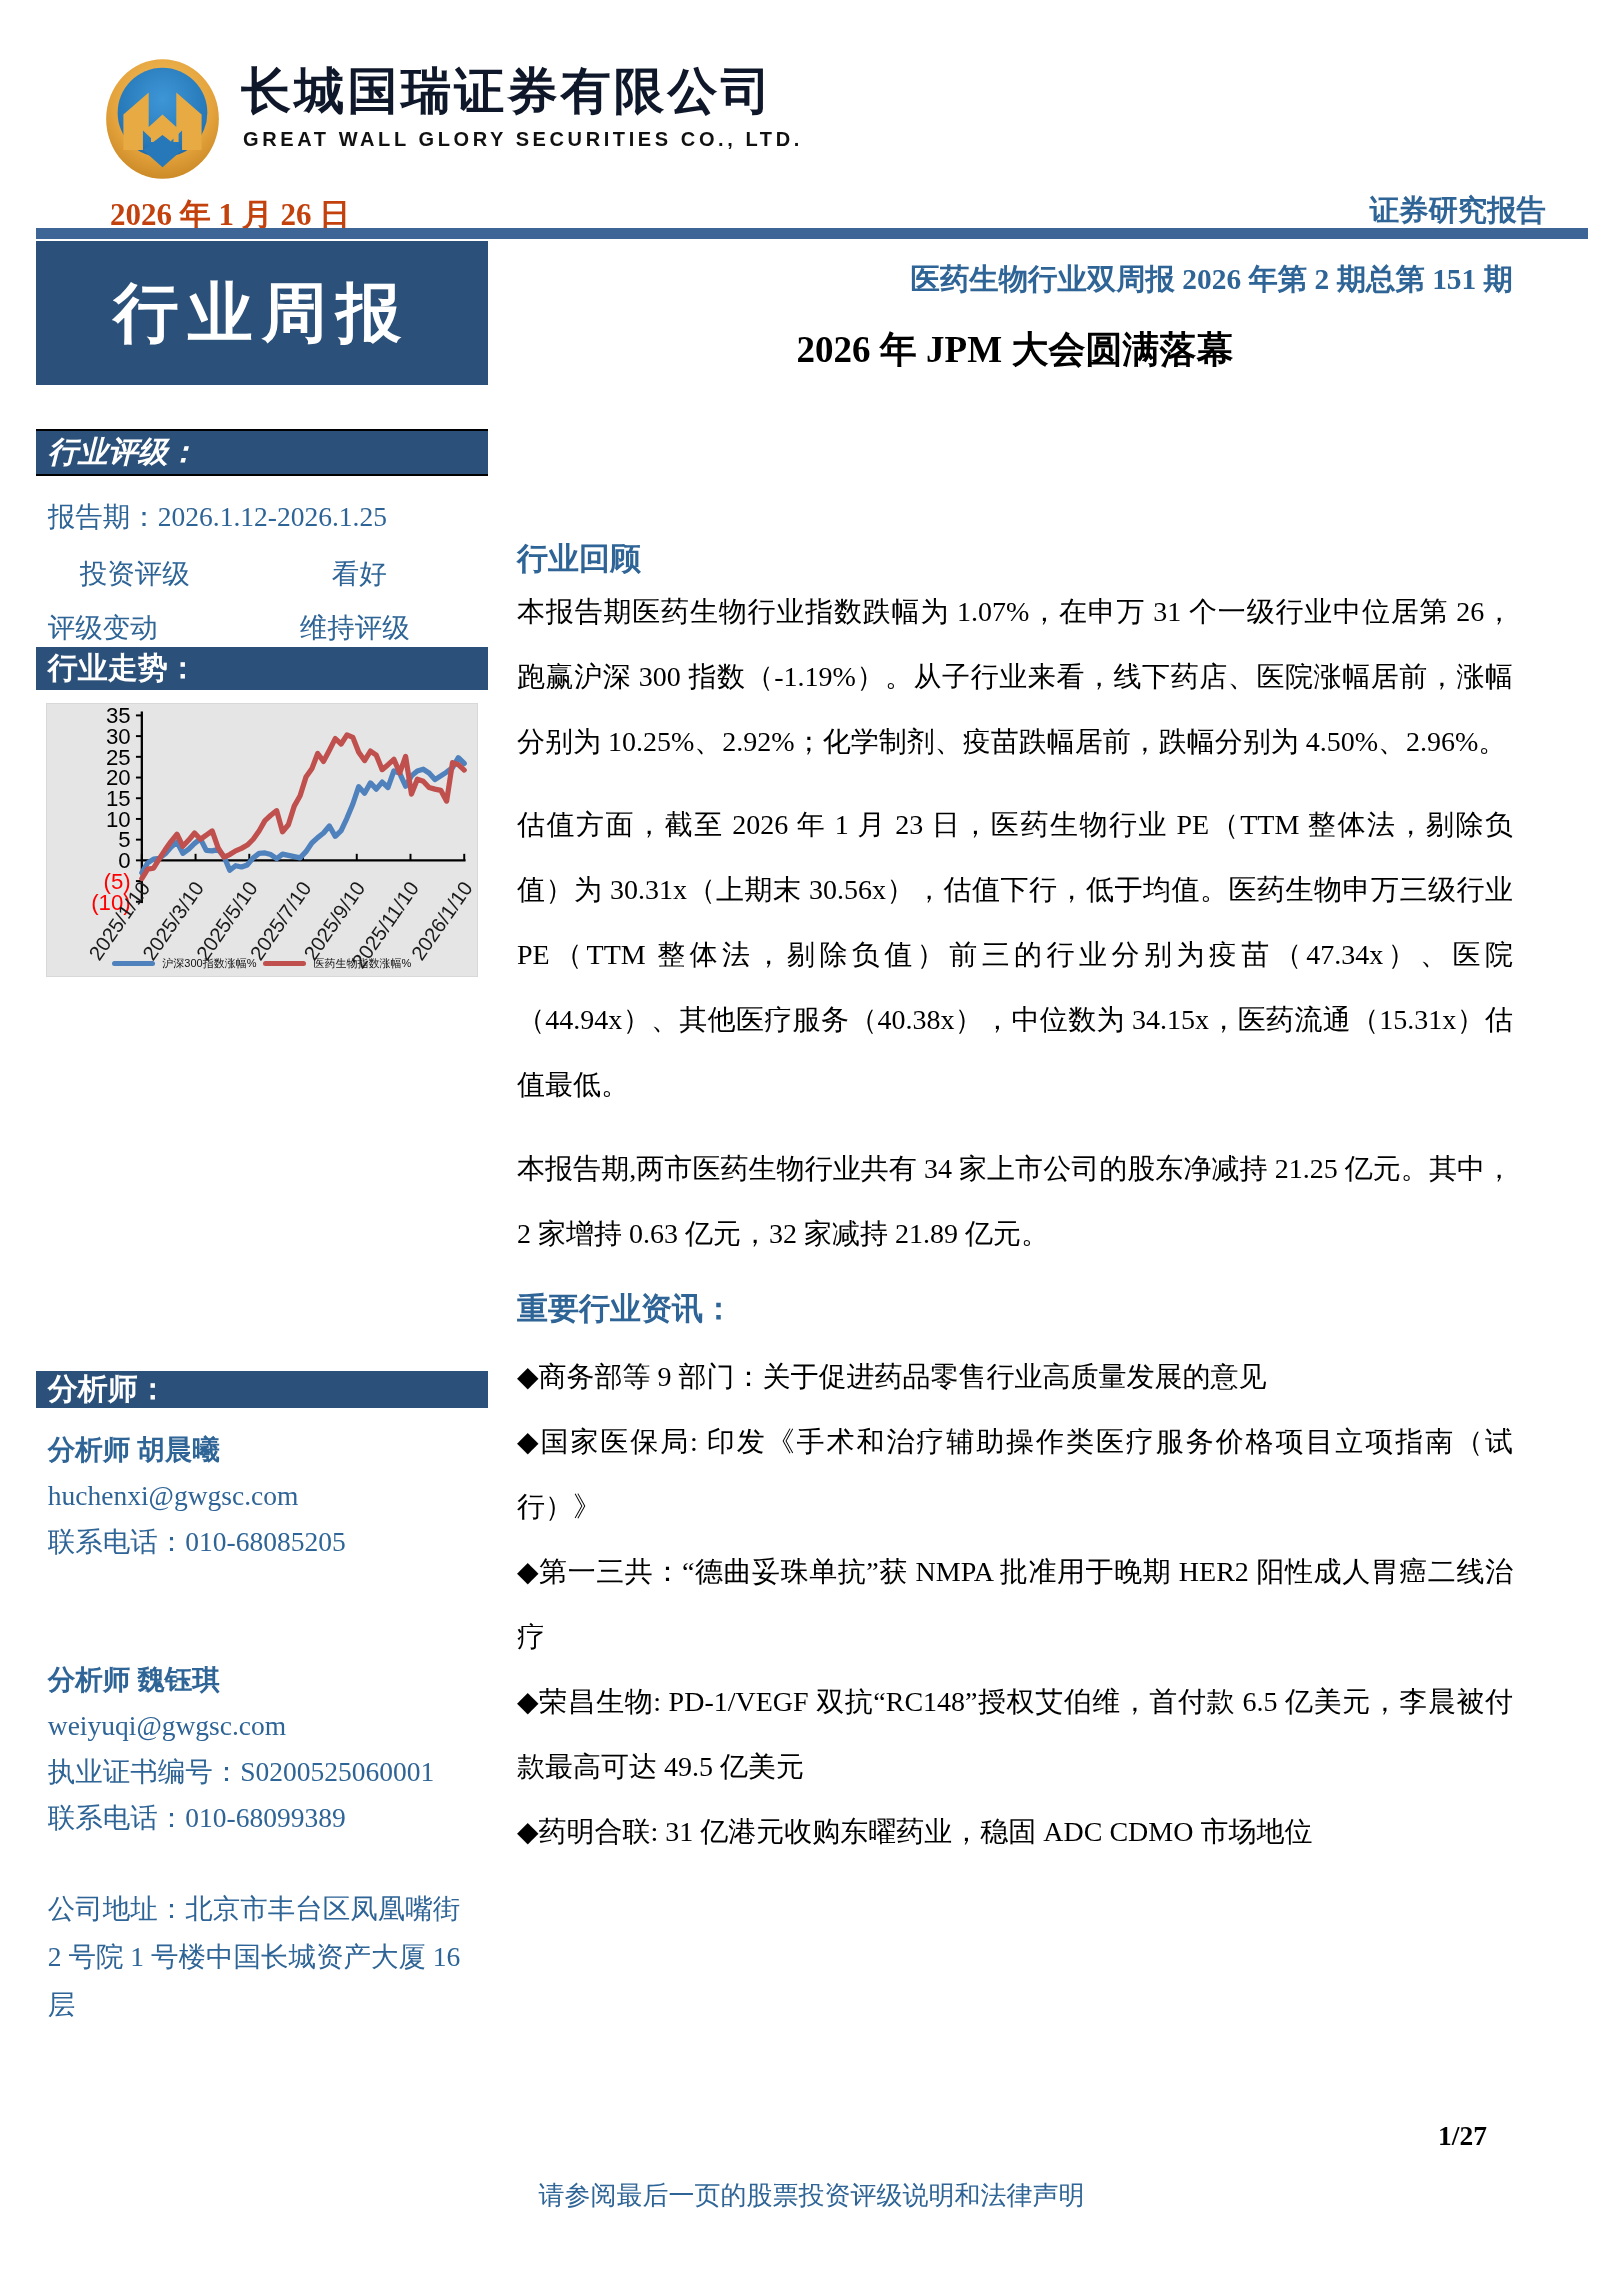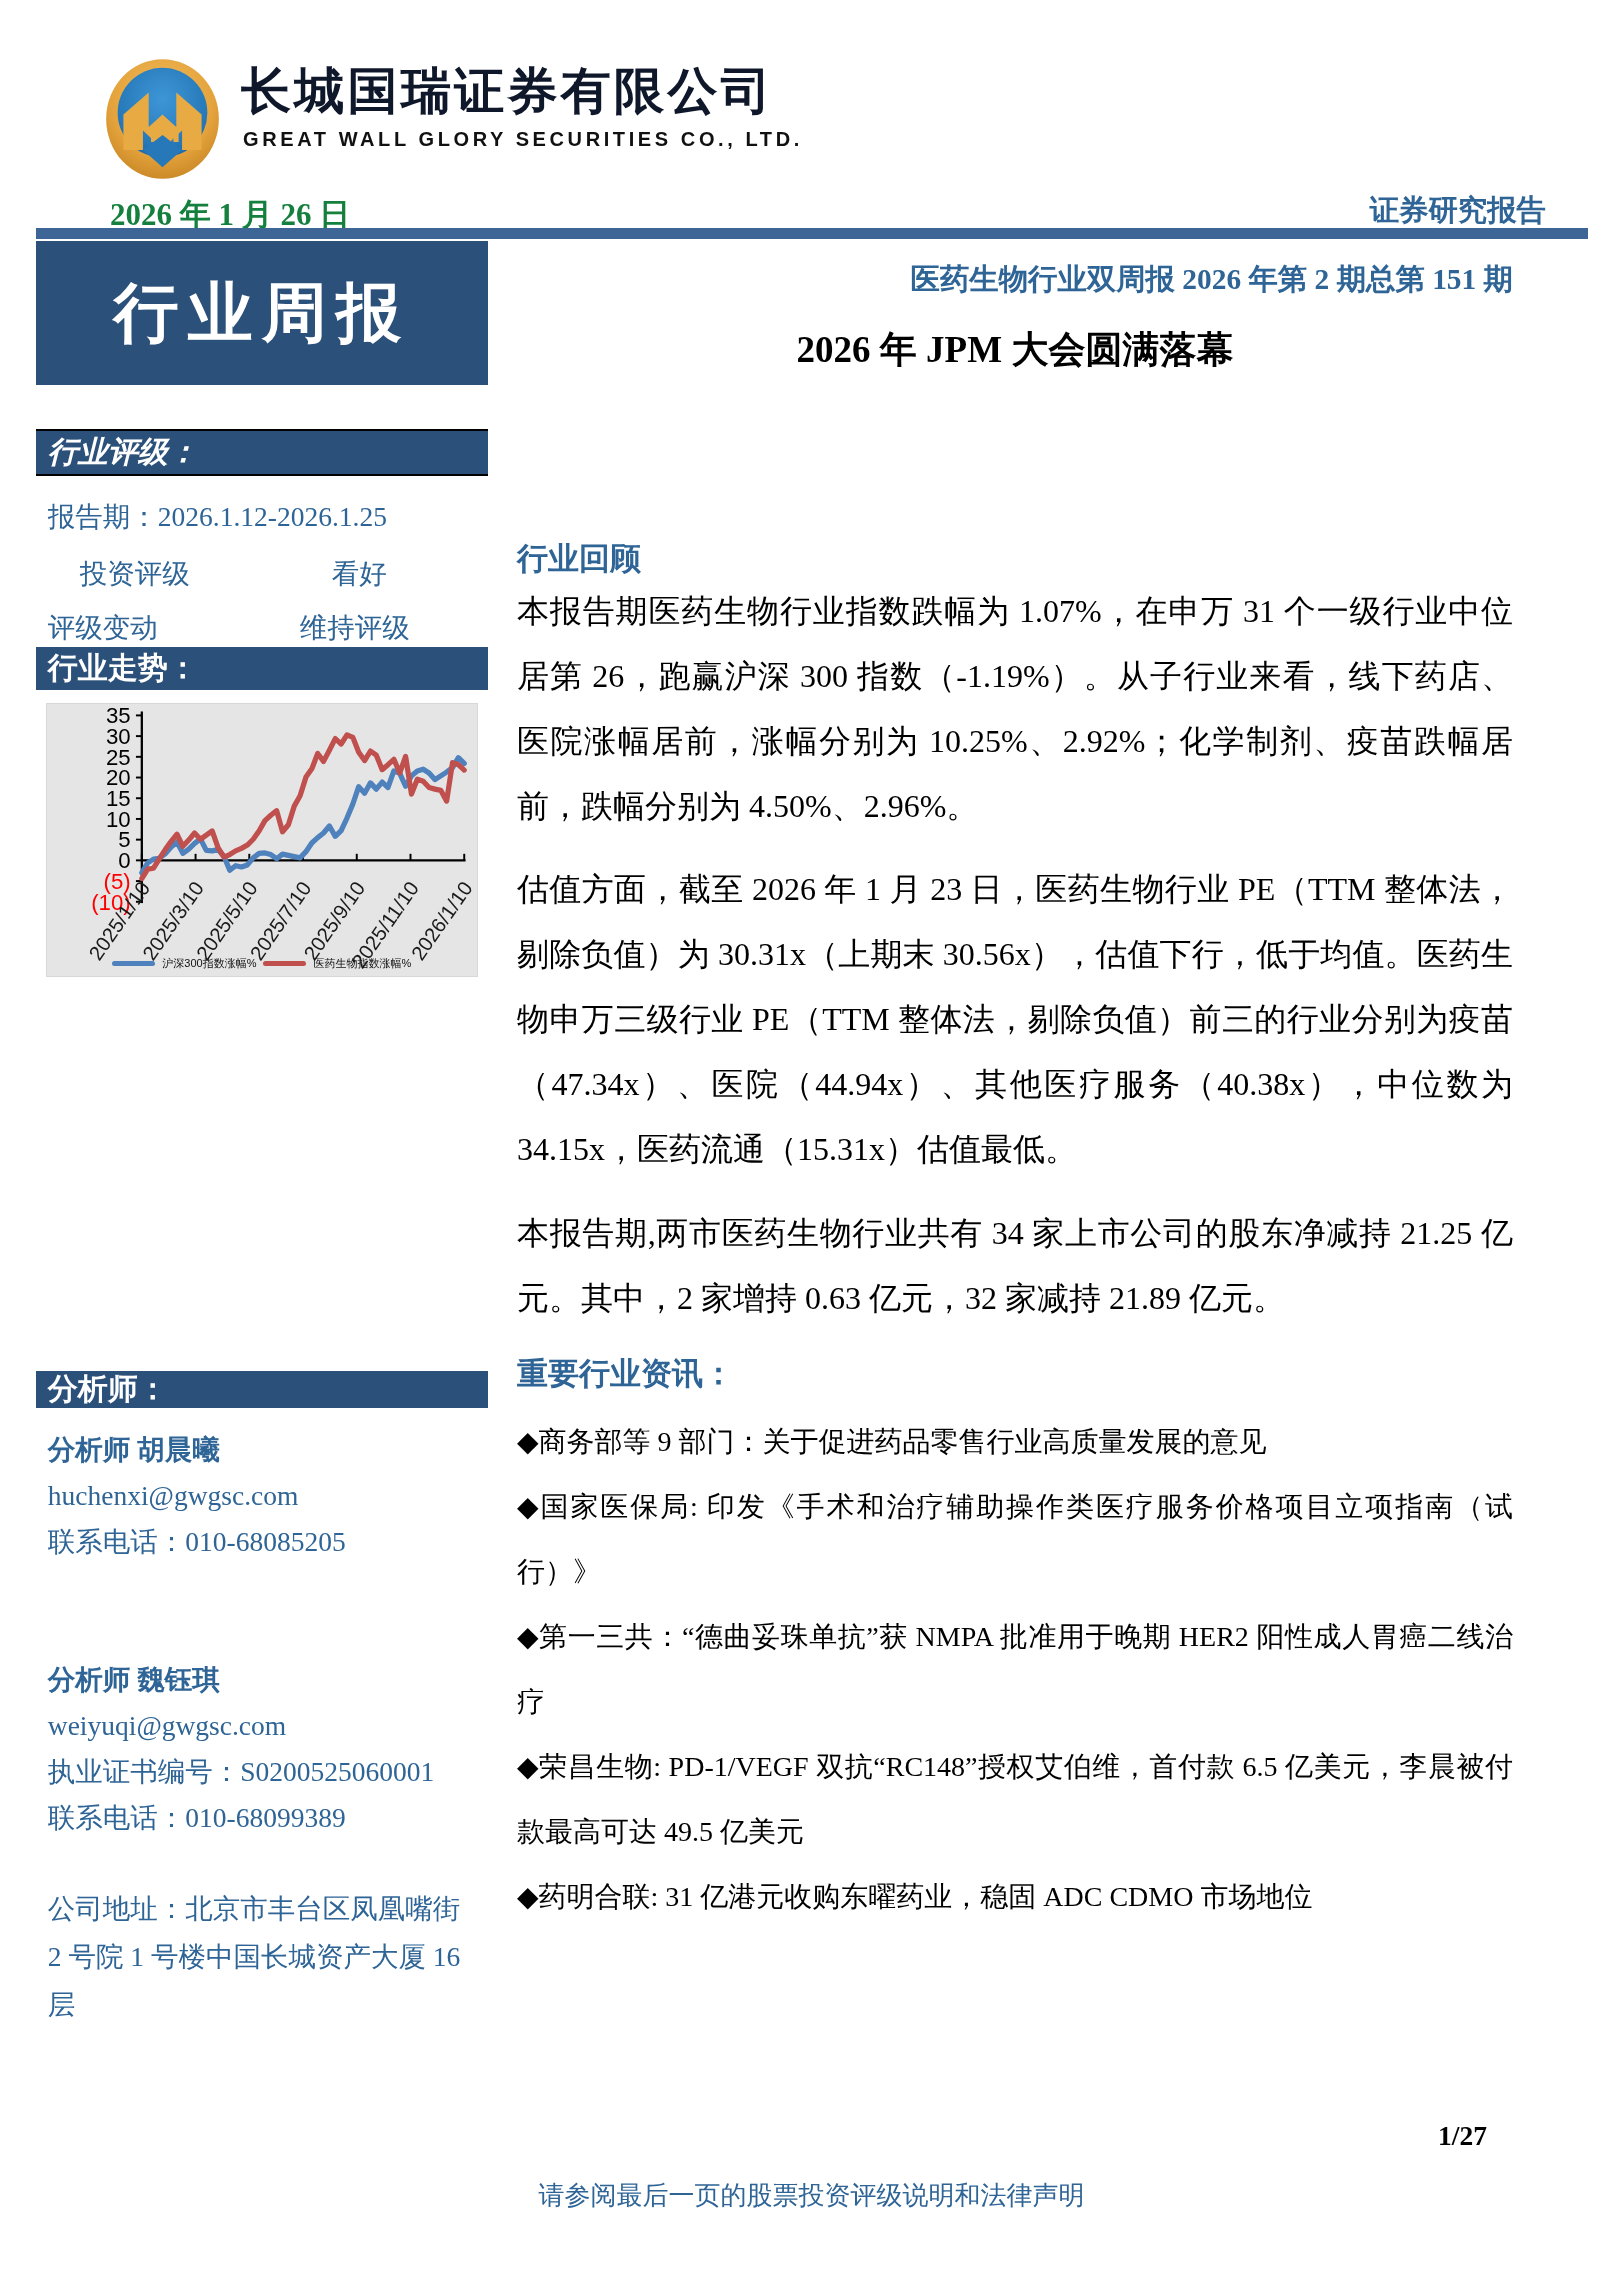--- a/index.html
+++ b/index.html
@@ -5,21 +5,21 @@
   html,body{margin:0;padding:0;background:#ffffff;}
   .page{position:relative;width:1623px;height:2295px;background:#fff;overflow:hidden;
         font-family:"Liberation Serif","DejaVu Serif",serif;color:#000;}
   .sans{font-family:"Liberation Sans","DejaVu Sans",sans-serif;}
   .abs{position:absolute;}
 
   
   .logo{left:105px;top:55px;width:115px;height:128px;}
   .company-cn{left:241px;top:58px;font-size:50px;font-weight:bold;letter-spacing:3.3px;color:#0f172a;}
   .company-en{left:243px;top:128px;font-size:20px;font-weight:bold;letter-spacing:3.6px;color:#111;}
-  .date-line{left:110px;top:194px;font-size:31px;font-weight:bold;color:#15803d;text-align:center;}
+  .date-line{left:110px;top:194px;font-size:31px;font-weight:bold;color:#c2410c;text-align:center;}
   .report-type{right:77px;top:191px;font-size:29.4px;font-weight:bold;color:#2e6496;}
   .band{left:36px;top:228px;width:1552px;height:10.5px;background:#3d6596;}
 
   
   .sidebar{left:36px;top:0;width:452px;height:2295px;}
   .banner{position:absolute;left:0;top:241px;width:452px;height:144px;background:#2b5079;
           color:#fff;font-size:65px;font-weight:bold;letter-spacing:9.2px;
           display:flex;align-items:center;justify-content:center;}
   .side-bar-header{position:absolute;left:0;width:452px;background:#2b5079;color:#fff;
           font-weight:bold;font-size:30px;display:flex;align-items:center;padding-left:11.8px;box-sizing:border-box;}
@@ -42,21 +42,21 @@
   .block2{top:1657px;}
   .address{position:absolute;left:11.8px;top:1885px;width:432px;font-size:27.5px;color:#2e6496;line-height:48px;}
   .issue-line{position:absolute;left:517px;top:260px;width:996px;text-align:right;
               font-size:29.4px;font-weight:bold;color:#2e6496;}
   .title1{position:absolute;left:517px;top:325px;width:996px;text-align:center;
           font-size:37px;font-weight:bold;color:#000;}
   .title2{position:absolute;left:517px;top:431px;width:996px;text-align:center;
           font-size:37px;font-weight:bold;color:#000;}
   .sec1{position:absolute;left:517px;top:538px;font-size:31px;font-weight:bold;color:#2e6496;}
   .flow{position:absolute;left:517px;top:579px;width:996px;}
-  .flow p{margin:0 0 18.3px 0;font-size:32px;line-height:65px;text-align:justify;}
+  .flow p{margin:0 0 18.3px 0;font-size:28px;line-height:65px;text-align:justify;}
   .sec2{font-size:31px;font-weight:bold;color:#2e6496;line-height:41px;margin:22px 0 15.7px 0;}
   .bullet{font-size:28px;line-height:65px;text-align:justify;margin:0;}
 
   
   .page-num{position:absolute;left:1438px;top:2120px;font-size:27.5px;font-weight:bold;color:#000;}
   .footer-note{position:absolute;left:0;top:2178px;width:1623px;text-align:center;
                font-size:26px;color:#2e6496;font-family:Liberation Mono, monospace;}
 </style>
 </head>
 <body>

